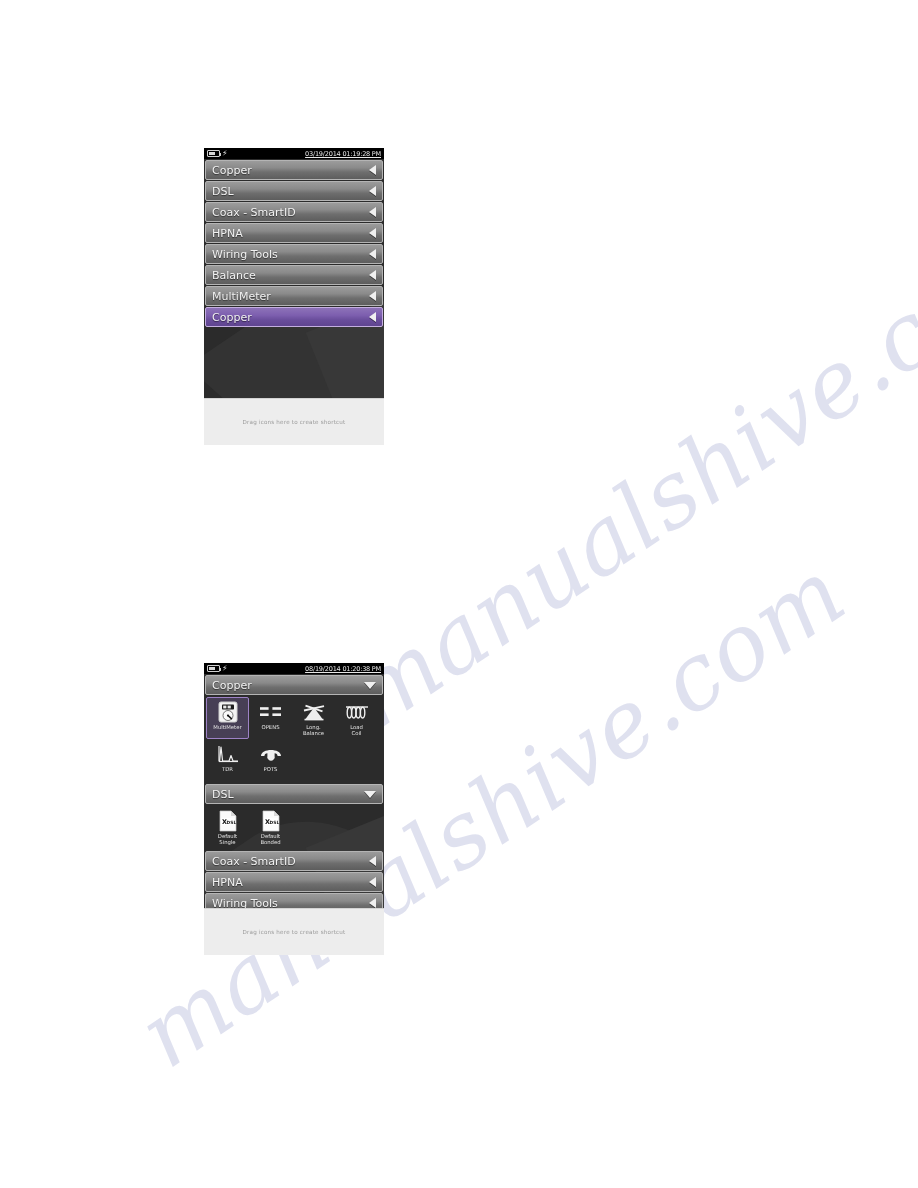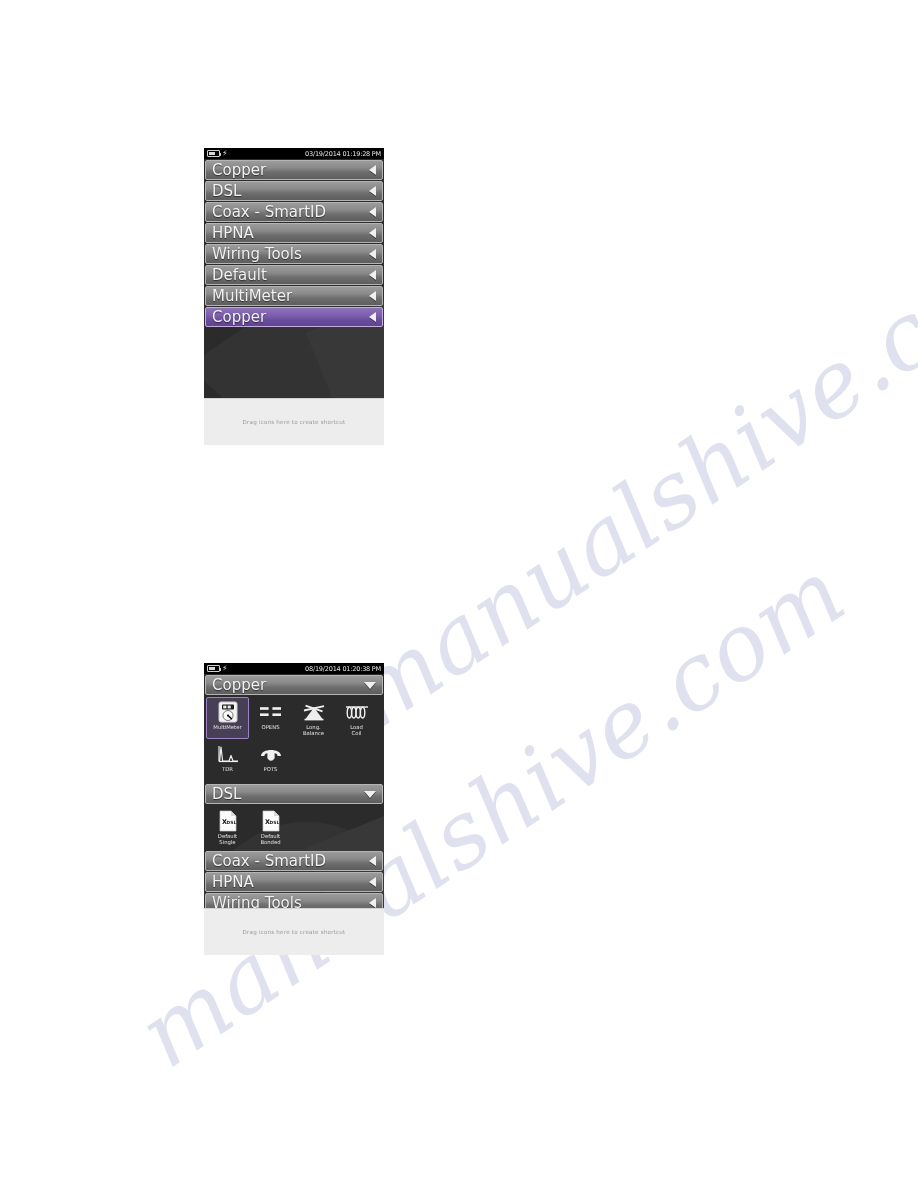--- a/index.html
+++ b/index.html
@@ -116,20 +116,21 @@
     font-size: 8px;
     line-height: 8px;
   }
   .timestamp {
     margin-left: auto;
     color: #e8e8e8;
     font-size: 6.5px;
     font-family: "DejaVu Sans", sans-serif;
     letter-spacing: -0.2px;
     white-space: nowrap;
+    text-decoration: underline;
   }
 
   
   .menu-row {
     position: relative;
     height: 20px;
     margin: 1px 1px 0 1px;
     background: linear-gradient(180deg, #9b9b9b 0%, #8a8a8a 38%, #6e6e6e 62%, #5d5d5d 100%);
     border: 1px solid #b4b4b4;
     border-radius: 2px;
@@ -138,21 +139,21 @@
     align-items: center;
     padding: 0 6px;
     z-index: 2;
   }
   .menu-row.selected {
     background: linear-gradient(180deg, #8d72b8 0%, #7d5faf 40%, #6a4e9c 65%, #5f4490 100%);
     border-color: #c4aee0;
   }
   .menu-row .label {
     color: #f2f2f2;
-    font-size: 15px;
+    font-size: 11px;
     text-shadow: 0 1px 1px rgba(0,0,0,0.55);
     line-height: 1;
   }
   .menu-row .arrow {
     margin-left: auto;
     width: 0; height: 0;
     border-top: 5px solid transparent;
     border-bottom: 5px solid transparent;
     border-right: 7px solid #f0f0f0;
     filter: drop-shadow(0 1px 0 rgba(0,0,0,0.5));
@@ -256,21 +257,21 @@
     </div>
     <div class="menu-row">
       <span class="label">HPNA</span>
       <span class="arrow"></span>
     </div>
     <div class="menu-row">
       <span class="label">Wiring Tools</span>
       <span class="arrow"></span>
     </div>
     <div class="menu-row">
-      <span class="label">Default</span>
+      <span class="label">Balance</span>
       <span class="arrow"></span>
     </div>
     <div class="menu-row">
       <span class="label">MultiMeter</span>
       <span class="arrow"></span>
     </div>
     <div class="menu-row selected">
       <span class="label">Copper</span>
       <span class="arrow"></span>
     </div>

